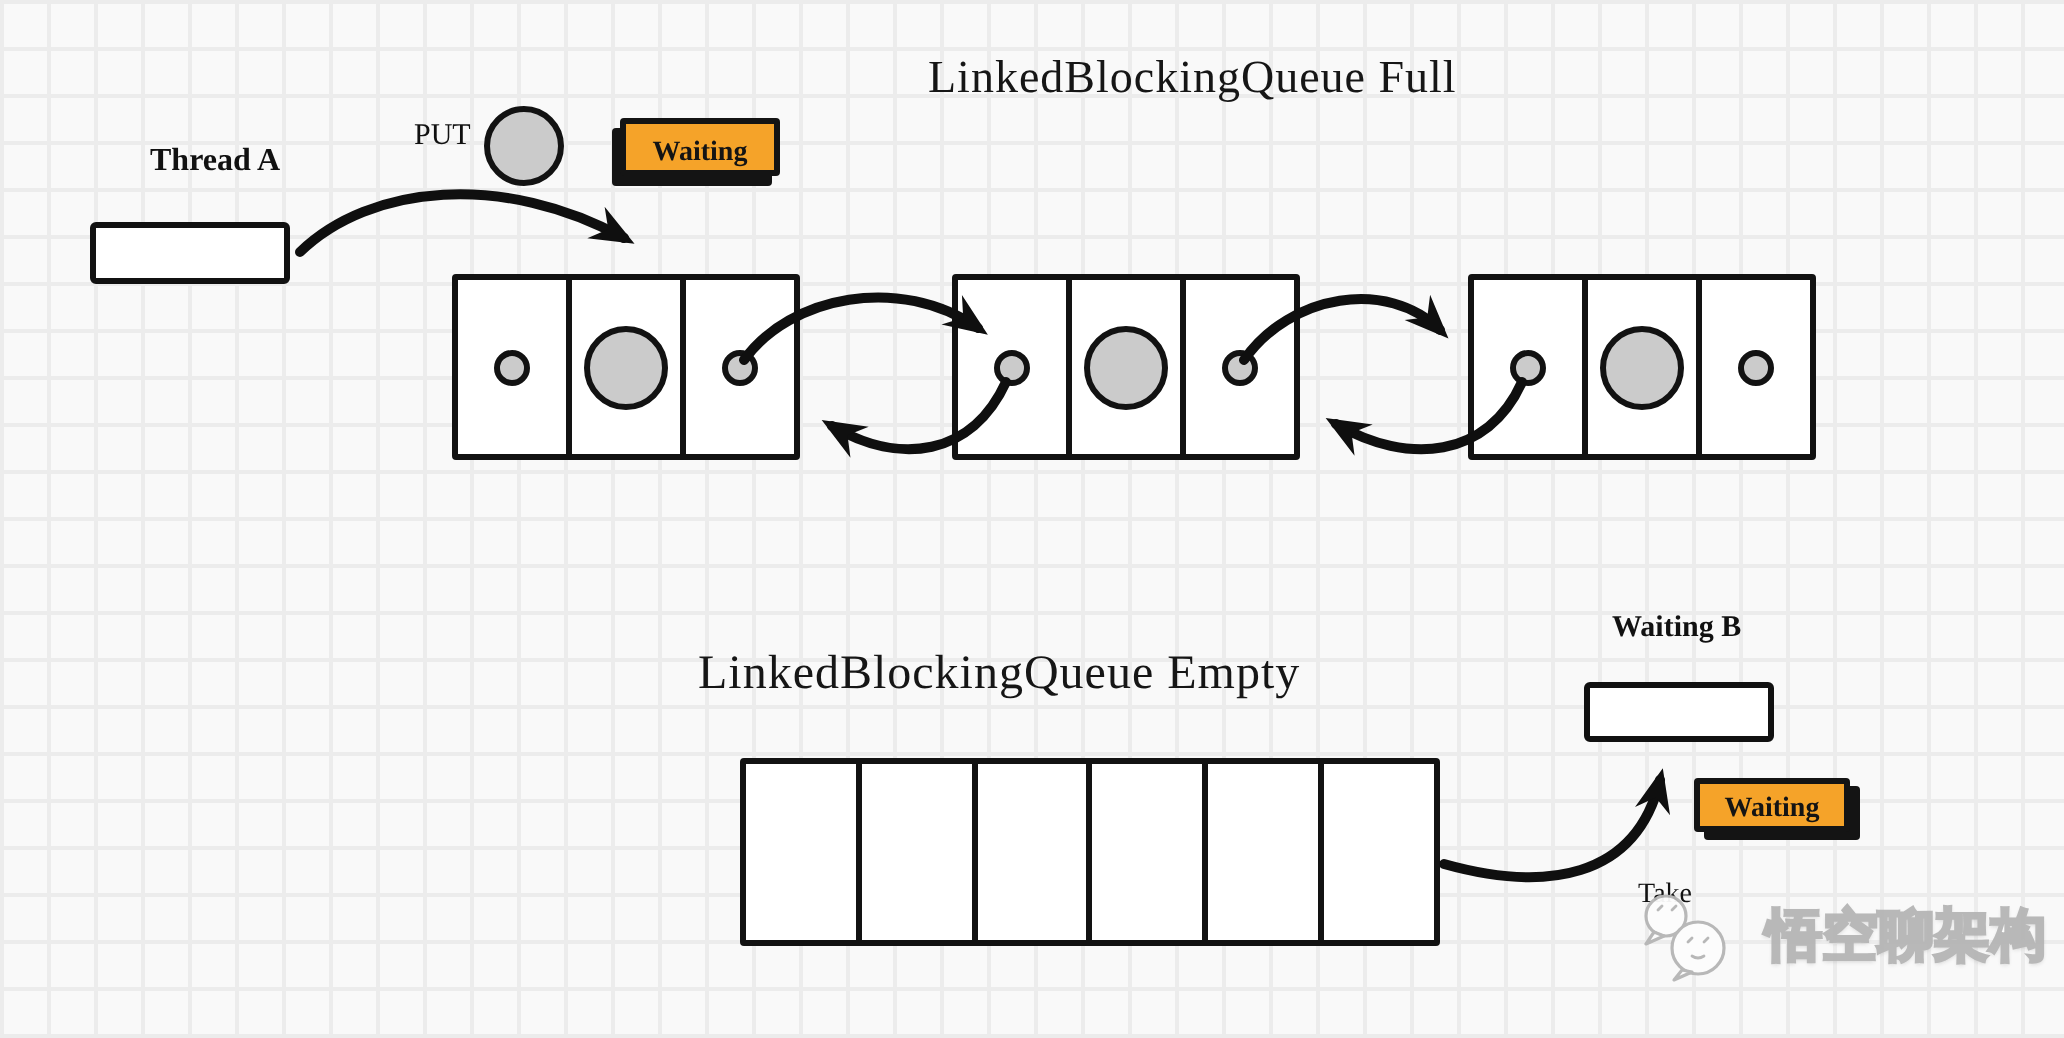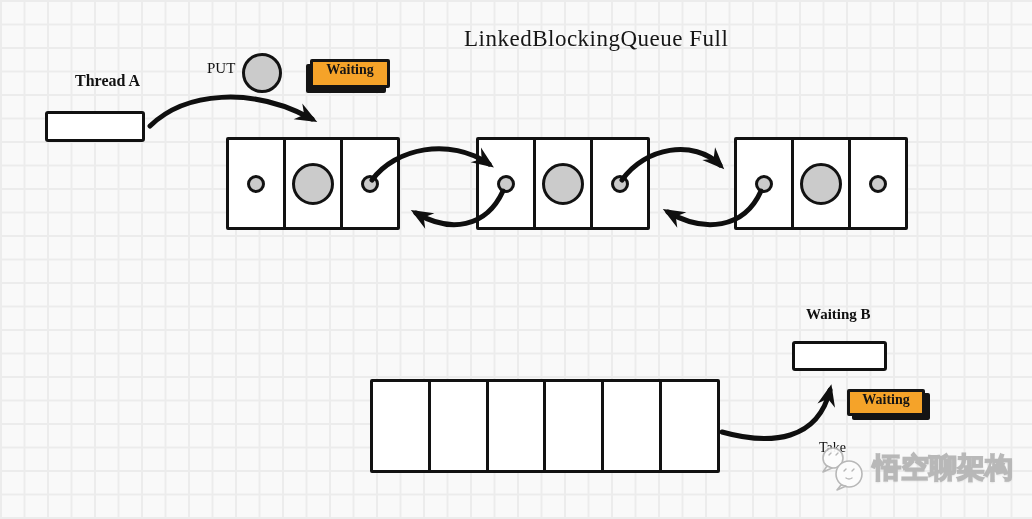--- a/index.html
+++ b/index.html
@@ -13,21 +13,21 @@
     font-family:Liberation Serif, serif;
     color:#111;
   }
   .abs{position:absolute;}
   .title{font-size:23px;letter-spacing:.5px;color:#161616;white-space:nowrap;}
   .thread-label{font-size:16px;font-weight:bold;white-space:nowrap;}
   .action-label{font-size:15px;white-space:nowrap;}
   .thread-box{background:#fff;border:3px solid #111;border-radius:3px;}
   .badge{
     background:#f5a329;border:3px solid #141414;border-radius:2px;
-    display:flex;align-items:flex-start;justify-content:center;
+    display:flex;align-items:flex-end;justify-content:center;
     font-size:14px;font-weight:bold;color:#141414;
   }
   .badge.shadow-left{box-shadow:-4px 5px 0 0 #141414;}
   .badge.shadow-right{box-shadow:5px 4px 0 0 #141414;}
   .qnode{
     display:flex;background:#fff;border:3px solid #121212;border-radius:2px;
     width:168px;height:87px;top:137px;
   }
   .qcell{flex:1;display:flex;align-items:center;justify-content:center;border-right:3px solid #121212;}
   .qcell:last-child{border-right:none;}
@@ -36,21 +36,21 @@
   .empty-queue{
     display:flex;background:#fff;border:3px solid #121212;border-radius:2px;
     left:370px;top:379px;width:344px;height:88px;
   }
   .put-circle{
     left:242px;top:53px;width:34px;height:34px;border:3px solid #121212;
     border-radius:50%;background:#cbcbcb;
   }
   .arrow-layer{left:0;top:0;pointer-events:none;}
   .watermark{
-    left:818px;top:445px;display:flex;align-items:center;gap:5px;opacity:.95;
+    left:818px;top:445px;display:flex;align-items:center;gap:15px;opacity:.95;
   }
   .watermark-text{
     font-size:28px;font-weight:bold;color:#ffffff;white-space:nowrap;
     -webkit-text-stroke:1.5px #b5b5b5;
     text-shadow:0 1px 2px rgba(150,150,150,.45);
   }
 </style>
 </head>
 <body>
 
@@ -97,20 +97,21 @@
         <div class="dot"></div>
       </div>
     <div class="qcell">
         <div class="elem"></div>
       </div>
     <div class="qcell">
         <div class="dot"></div>
       </div>
   </div>
 
+  <div class="abs title" style="left:349px;top:324px;font-size:24px;">LinkedBlockingQueue Empty</div>
 
   <div class="abs empty-queue">
     <div class="qcell"></div>
     <div class="qcell"></div>
     <div class="qcell"></div>
     <div class="qcell"></div>
     <div class="qcell"></div>
     <div class="qcell"></div>
   </div>
 

